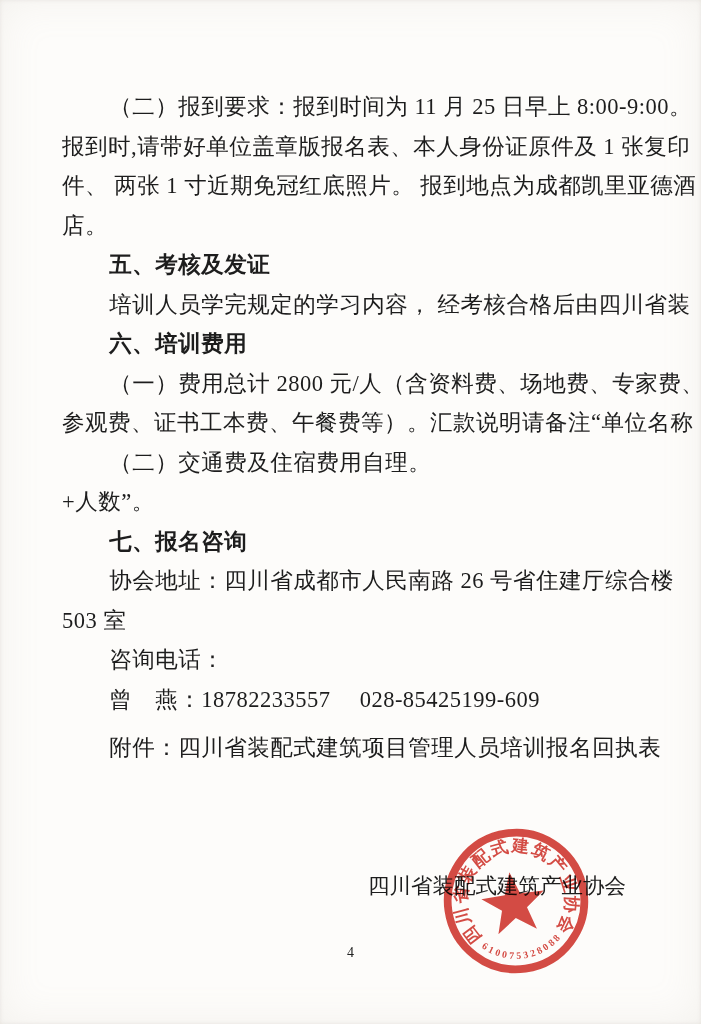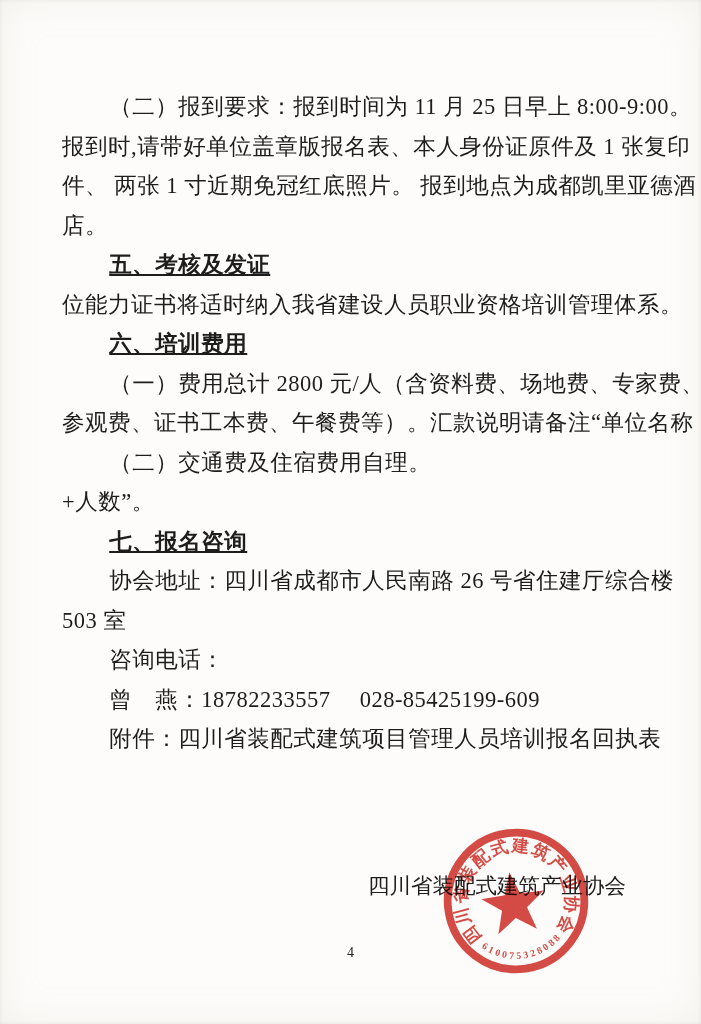--- a/index.html
+++ b/index.html
@@ -12,22 +12,22 @@
     font-family:"Liberation Serif","DejaVu Serif",serif;
     color:#1d1d1d;
   }
   .content{
     position:absolute;left:62px;right:48px;top:87px;
     font-size:22.5px;line-height:39.5px;
     letter-spacing:.5px;
   }
   .line{white-space:nowrap;}
   .indent{text-indent:2.1em;}
-  .heading{font-weight:bold;text-decoration:underline;}
-  .gap-before{}
+  .heading{font-weight:bold;}
+  .gap-before{margin-top:9px;}
   .signature{
     position:absolute;left:368px;top:867px;
     font-size:21.5px;line-height:39px;white-space:nowrap;
   }
   .sig-date{margin-top:9px;padding-left:78px;letter-spacing:1px;}
   .pagenum{
     position:absolute;left:0;right:0;top:945px;
     text-align:center;font-size:14px;color:#222;
     font-family:"Liberation Serif",serif;
   }
@@ -45,21 +45,21 @@
 
 <div class="page">
 
   <div class="content">
     <div class="line indent">（二）报到要求：报到时间为 11 月 25 日早上 8:00-9:00。</div>
     <div class="line">报到时,请带好单位盖章版报名表、本人身份证原件及 1 张复印</div>
     <div class="line">件、 两张 1 寸近期免冠红底照片。 报到地点为成都凯里亚德酒</div>
     <div class="line">店。</div>
 
     <div class="line indent heading">五、考核及发证</div>
-    <div class="line">位能力证书将适时纳入我省建设人员职业资格培训管理体系。</div>
+    <div class="line indent">培训人员学完规定的学习内容， 经考核合格后由四川省装</div>
 
     <div class="line indent heading">六、培训费用</div>
     <div class="line indent">（一）费用总计 2800 元/人（含资料费、场地费、专家费、</div>
     <div class="line">参观费、证书工本费、午餐费等）。汇款说明请备注“单位名称</div>
     <div class="line indent">（二）交通费及住宿费用自理。</div>
     <div class="line">+人数”。</div>
 
     <div class="line indent heading">七、报名咨询</div>
     <div class="line indent">协会地址：四川省成都市人民南路 26 号省住建厅综合楼</div>
     <div class="line">503 室</div>

